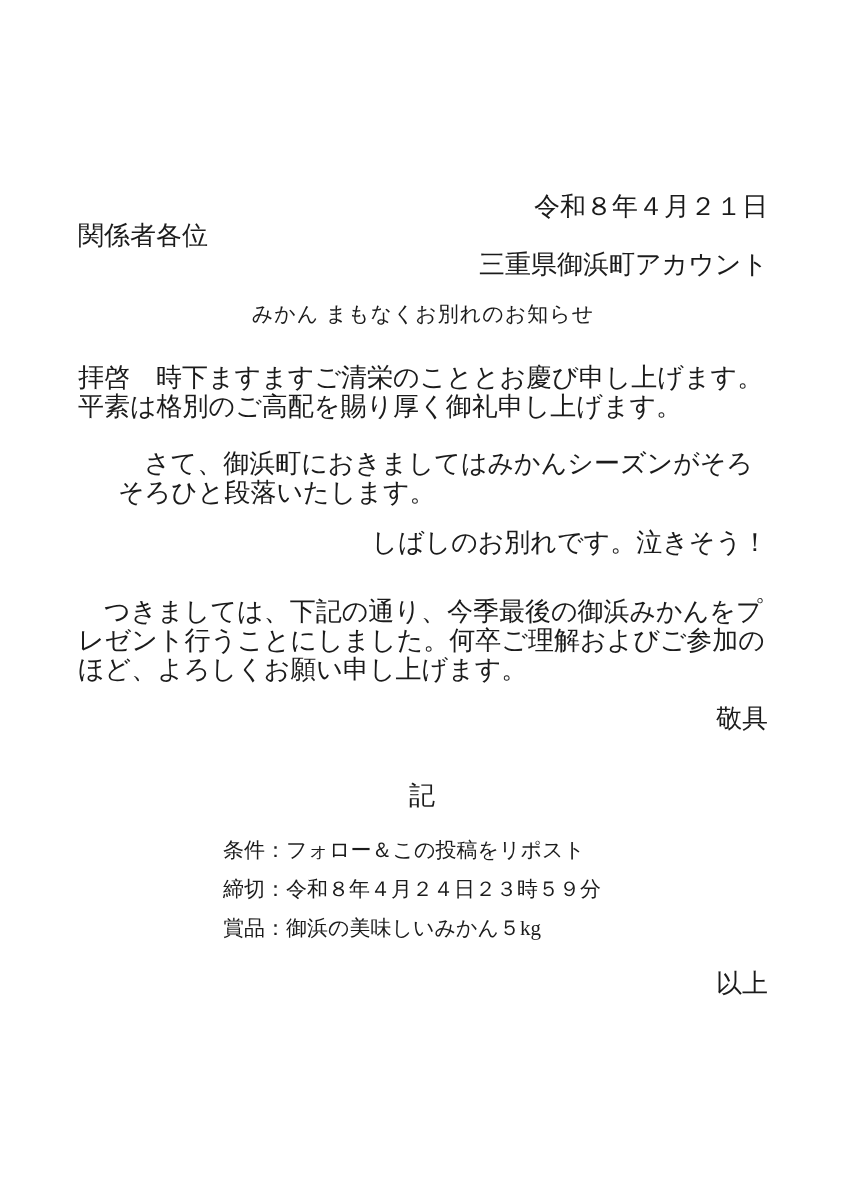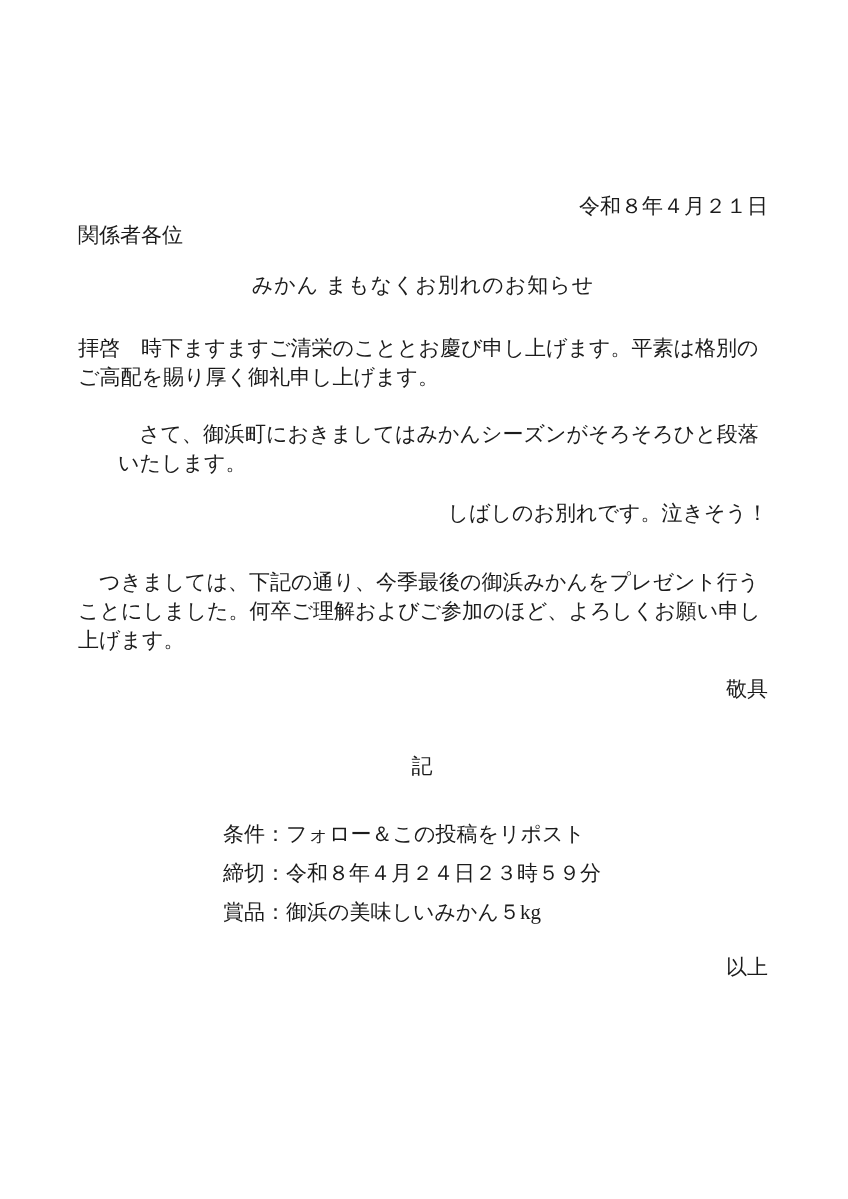--- a/index.html
+++ b/index.html
@@ -12,41 +12,41 @@
     width: 848px;
     height: 1199px;
     background: #ffffff;
     color: #1b1b1b;
     font-family: "Liberation Serif", "DejaVu Serif", serif;
     box-sizing: border-box;
     padding: 192px 80px 0 78px;
     overflow: hidden;
   }
   .line {
-    font-size: 21px;
+    font-size: 26px;
     line-height: 29px;
     margin: 0;
     white-space: pre-wrap;
   }
   .right  { text-align: right; }
   .center { text-align: center; }
   .letter-title {
     font-size: 21px;
     line-height: 34px;
     margin-top: 18px;
     letter-spacing: 1px;
   }
   .p1 { margin-top: 32px; }
   .p2 { margin-top: 28px; margin-left: 40px; }
   .p3 { margin-top: 21px; text-align: right; }
   .p4 { margin-top: 40px; }
   .closing { margin-top: 20px; }
   .record-marker { margin-top: 48px; letter-spacing: 2px; }
   .details {
-    margin: 39px 0 0 145px;
+    margin: 26px 0 0 145px;
     padding: 0;
     list-style: none;
   }
   .details li {
     font-size: 21px;
     line-height: 29px;
     margin: 0 0 10px 0;
     white-space: pre-wrap;
   }
   .details li:last-child { margin-bottom: 0; }
@@ -54,20 +54,21 @@
 </style>
 </head>
 <body>
 
 <div class="page">
 
   <p class="line right">令和８年４月２１日</p>
 
   <p class="line">関係者各位</p>
 
+  <p class="line right">三重県御浜町アカウント</p>
 
   <p class="line center letter-title">みかん まもなくお別れのお知らせ</p>
 
   <p class="line p1">拝啓　時下ますますご清栄のこととお慶び申し上げます。平素は格別のご高配を賜り厚く御礼申し上げます。</p>
 
   <p class="line p2">　さて、御浜町におきましてはみかんシーズンがそろそろひと段落いたします。</p>
 
   <p class="line p3">　しばしのお別れです。泣きそう！</p>
 
   <p class="line p4">　つきましては、下記の通り、今季最後の御浜みかんをプレゼント行うことにしました。何卒ご理解およびご参加のほど、よろしくお願い申し上げます。</p>

